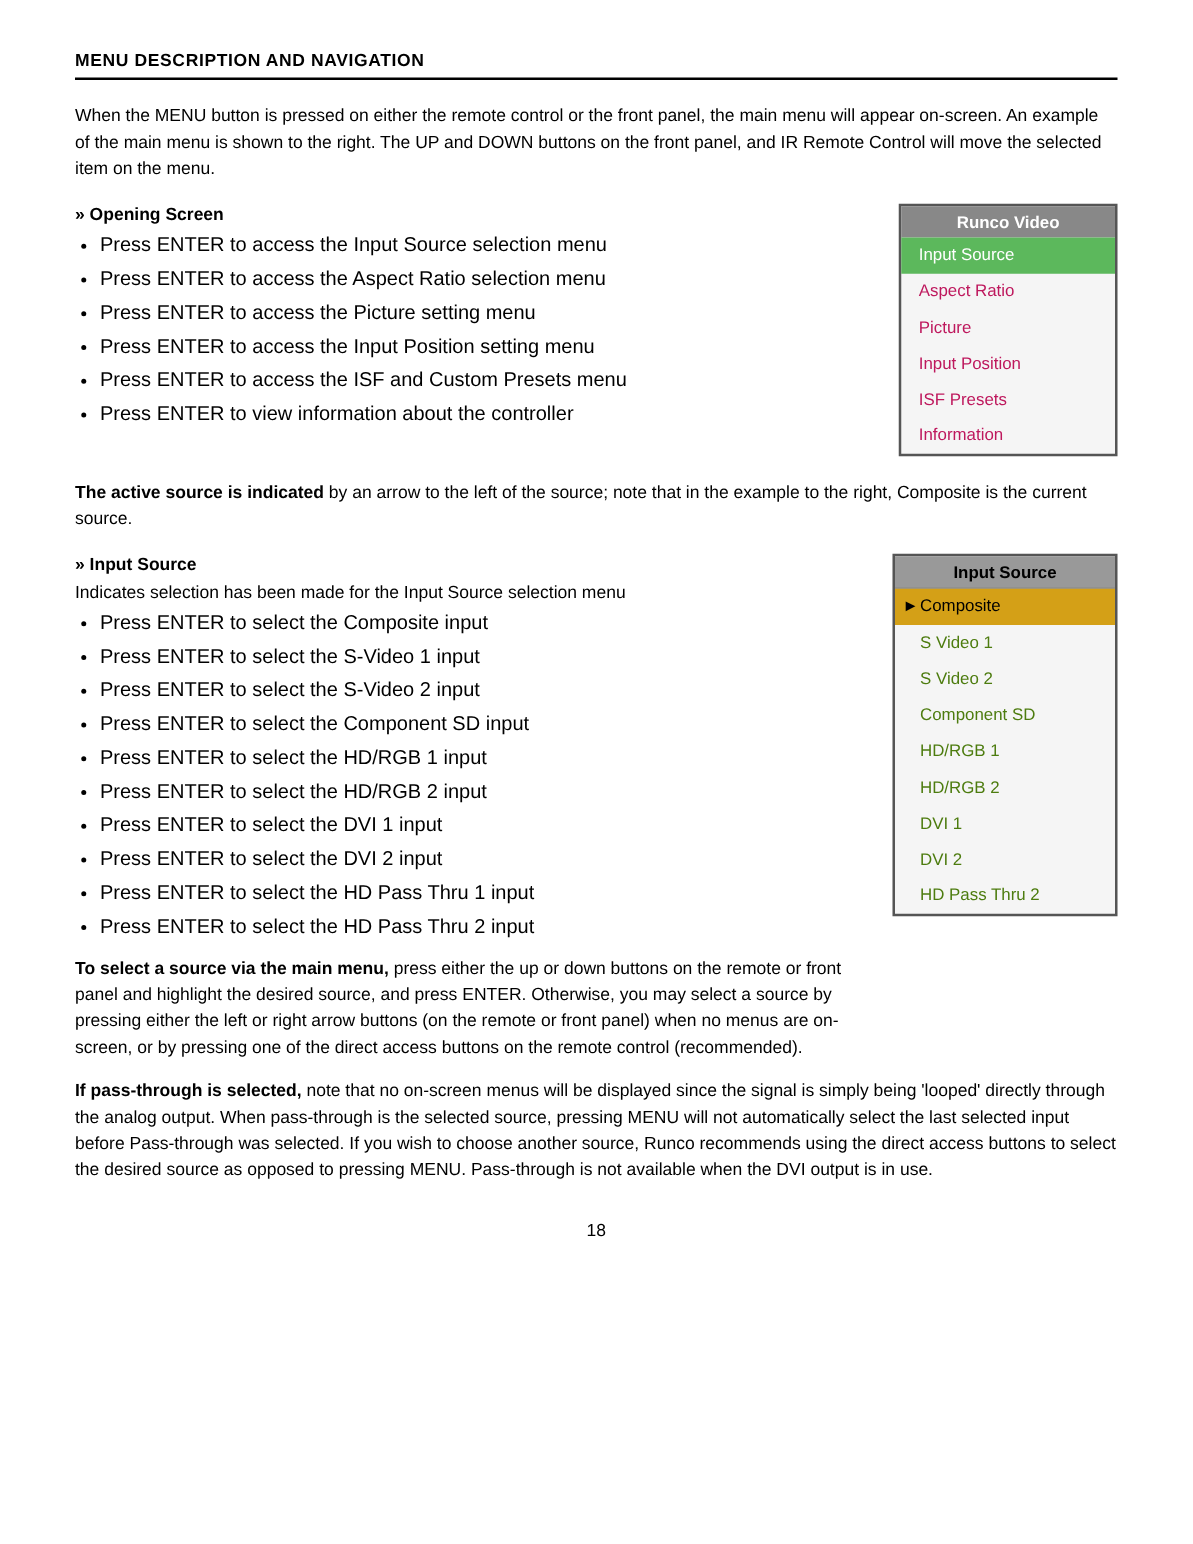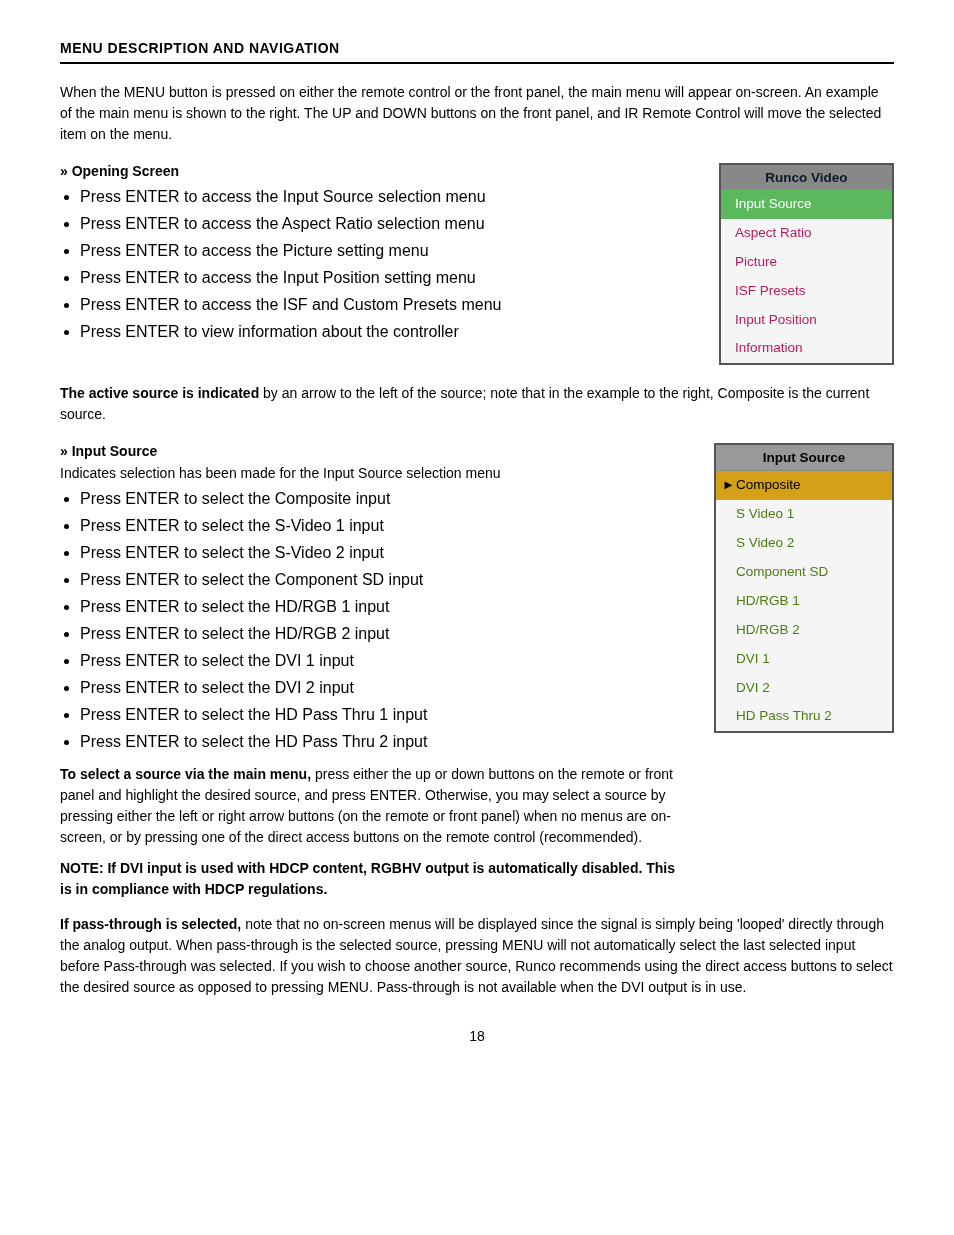--- a/index.html
+++ b/index.html
@@ -56,21 +56,21 @@
     }
     
     .menu-box {
       border: 2px solid #555;
       min-width: 175px;
       background: #f5f5f5;
       font-size: 13.5px;
     }
     .menu-box-title {
       background: #888;
-      color: #0f172a;
+      color: #ffffff;
       text-align: center;
       padding: 5px 10px;
       font-weight: bold;
       font-size: 13.5px;
     }
     .menu-box-item {
       padding: 5px 14px;
       color: #be185d;
       font-size: 13.5px;
       line-height: 1.4;
@@ -169,22 +169,22 @@
       <li>Press ENTER to access the Input Position setting menu</li>
       <li>Press ENTER to access the ISF and Custom Presets menu</li>
       <li>Press ENTER to view information about the controller</li>
     </ul>
   </div>
   <div class="menu-box">
     <div class="menu-box-title">Runco Video</div>
     <div class="menu-box-item active">Input Source</div>
     <div class="menu-box-item">Aspect Ratio</div>
     <div class="menu-box-item">Picture</div>
+    <div class="menu-box-item">Input Position</div>
     <div class="menu-box-item">ISF Presets</div>
-    <div class="menu-box-item">Input Position</div>
     <div class="menu-box-item">Information</div>
   </div>
 </div>
 
 <p class="active-source-note">
   <strong>The active source is indicated</strong><span> by an arrow to the left of the source; note that in the example to the right, Composite is the current source.</span>
 </p>
 
 <div class="input-source-layout">
   <div class="input-source-text">
@@ -198,21 +198,20 @@
       <li>Press ENTER to select the HD/RGB 1 input</li>
       <li>Press ENTER to select the HD/RGB 2 input</li>
       <li>Press ENTER to select the DVI 1 input</li>
       <li>Press ENTER to select the DVI 2 input</li>
       <li>Press ENTER to select the HD Pass Thru 1 input</li>
       <li>Press ENTER to select the HD Pass Thru 2 input</li>
     </ul>
     <p class="select-source-para">
       <strong>To select a source via the main menu,</strong><span> press either the up or down buttons on the remote or front panel and highlight the desired source, and press ENTER. Otherwise, you may select a source by pressing either the left or right arrow buttons (on the remote or front panel) when no menus are on-screen, or by pressing one of the direct access buttons on the remote control (recommended).</span>
     </p>
-    <p class="note-bold">NOTE: If DVI input is used with HDCP content, RGBHV output is automatically disabled. This is in compliance with HDCP regulations.</p>
   </div>
   <div class="menu-box2">
     <div class="menu-box2-title">Input Source</div>
     <div class="menu-box2-item active">
       <span class="arrow-indicator">►</span>
       <span>Composite</span>
     </div>
     <div class="menu-box2-item">S Video 1</div>
     <div class="menu-box2-item">S Video 2</div>
     <div class="menu-box2-item">Component  SD</div>

